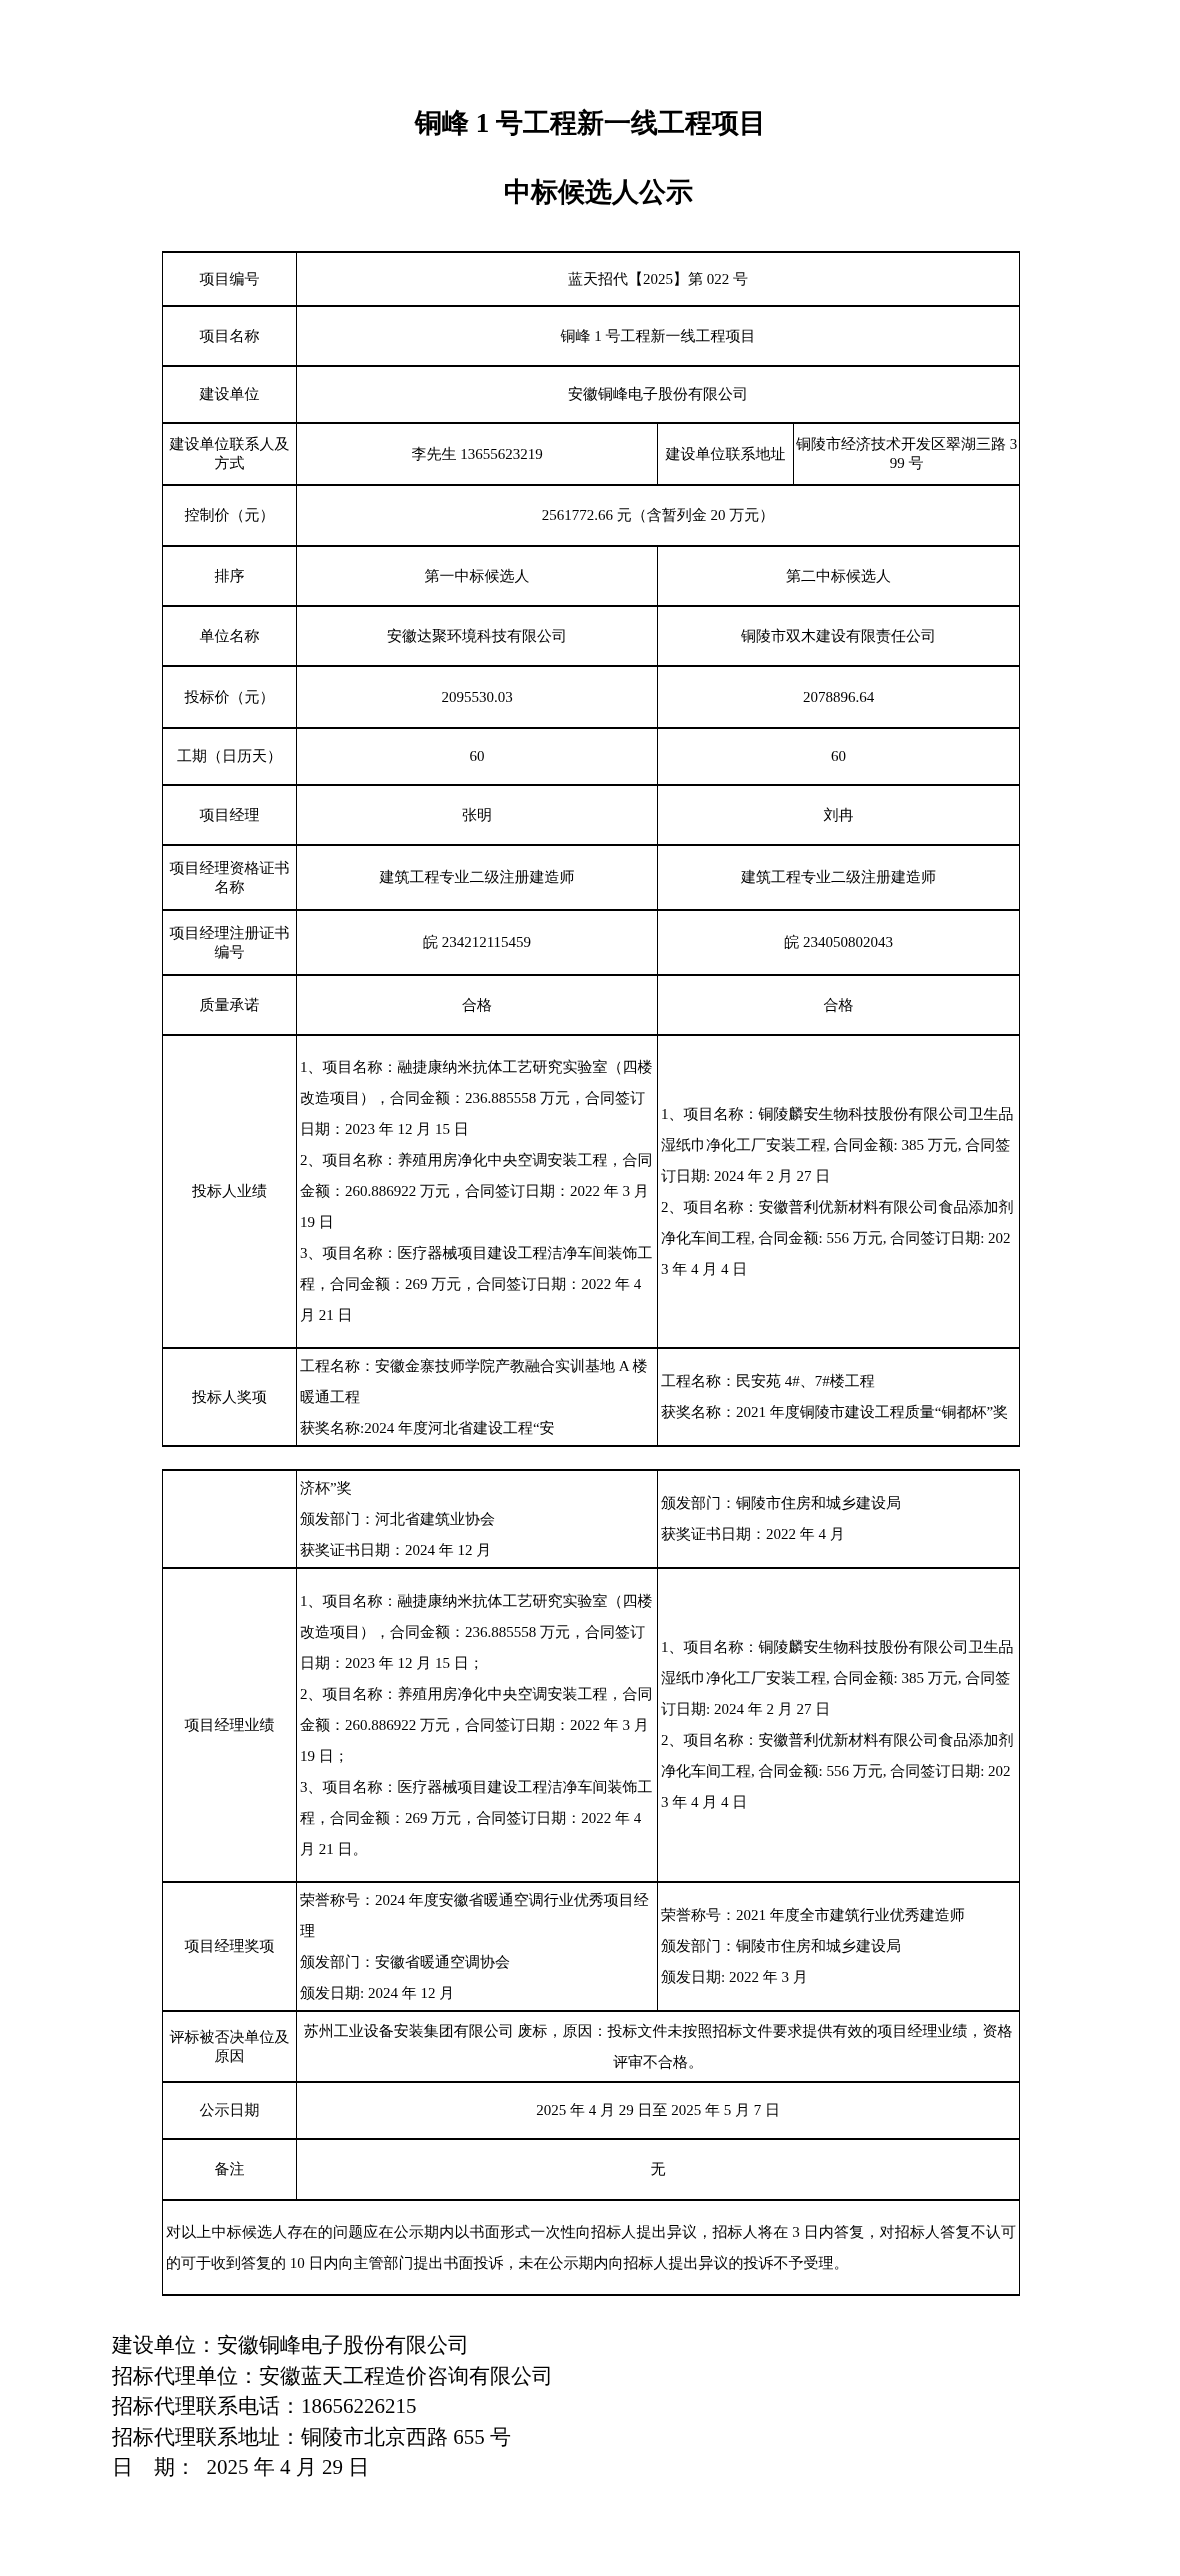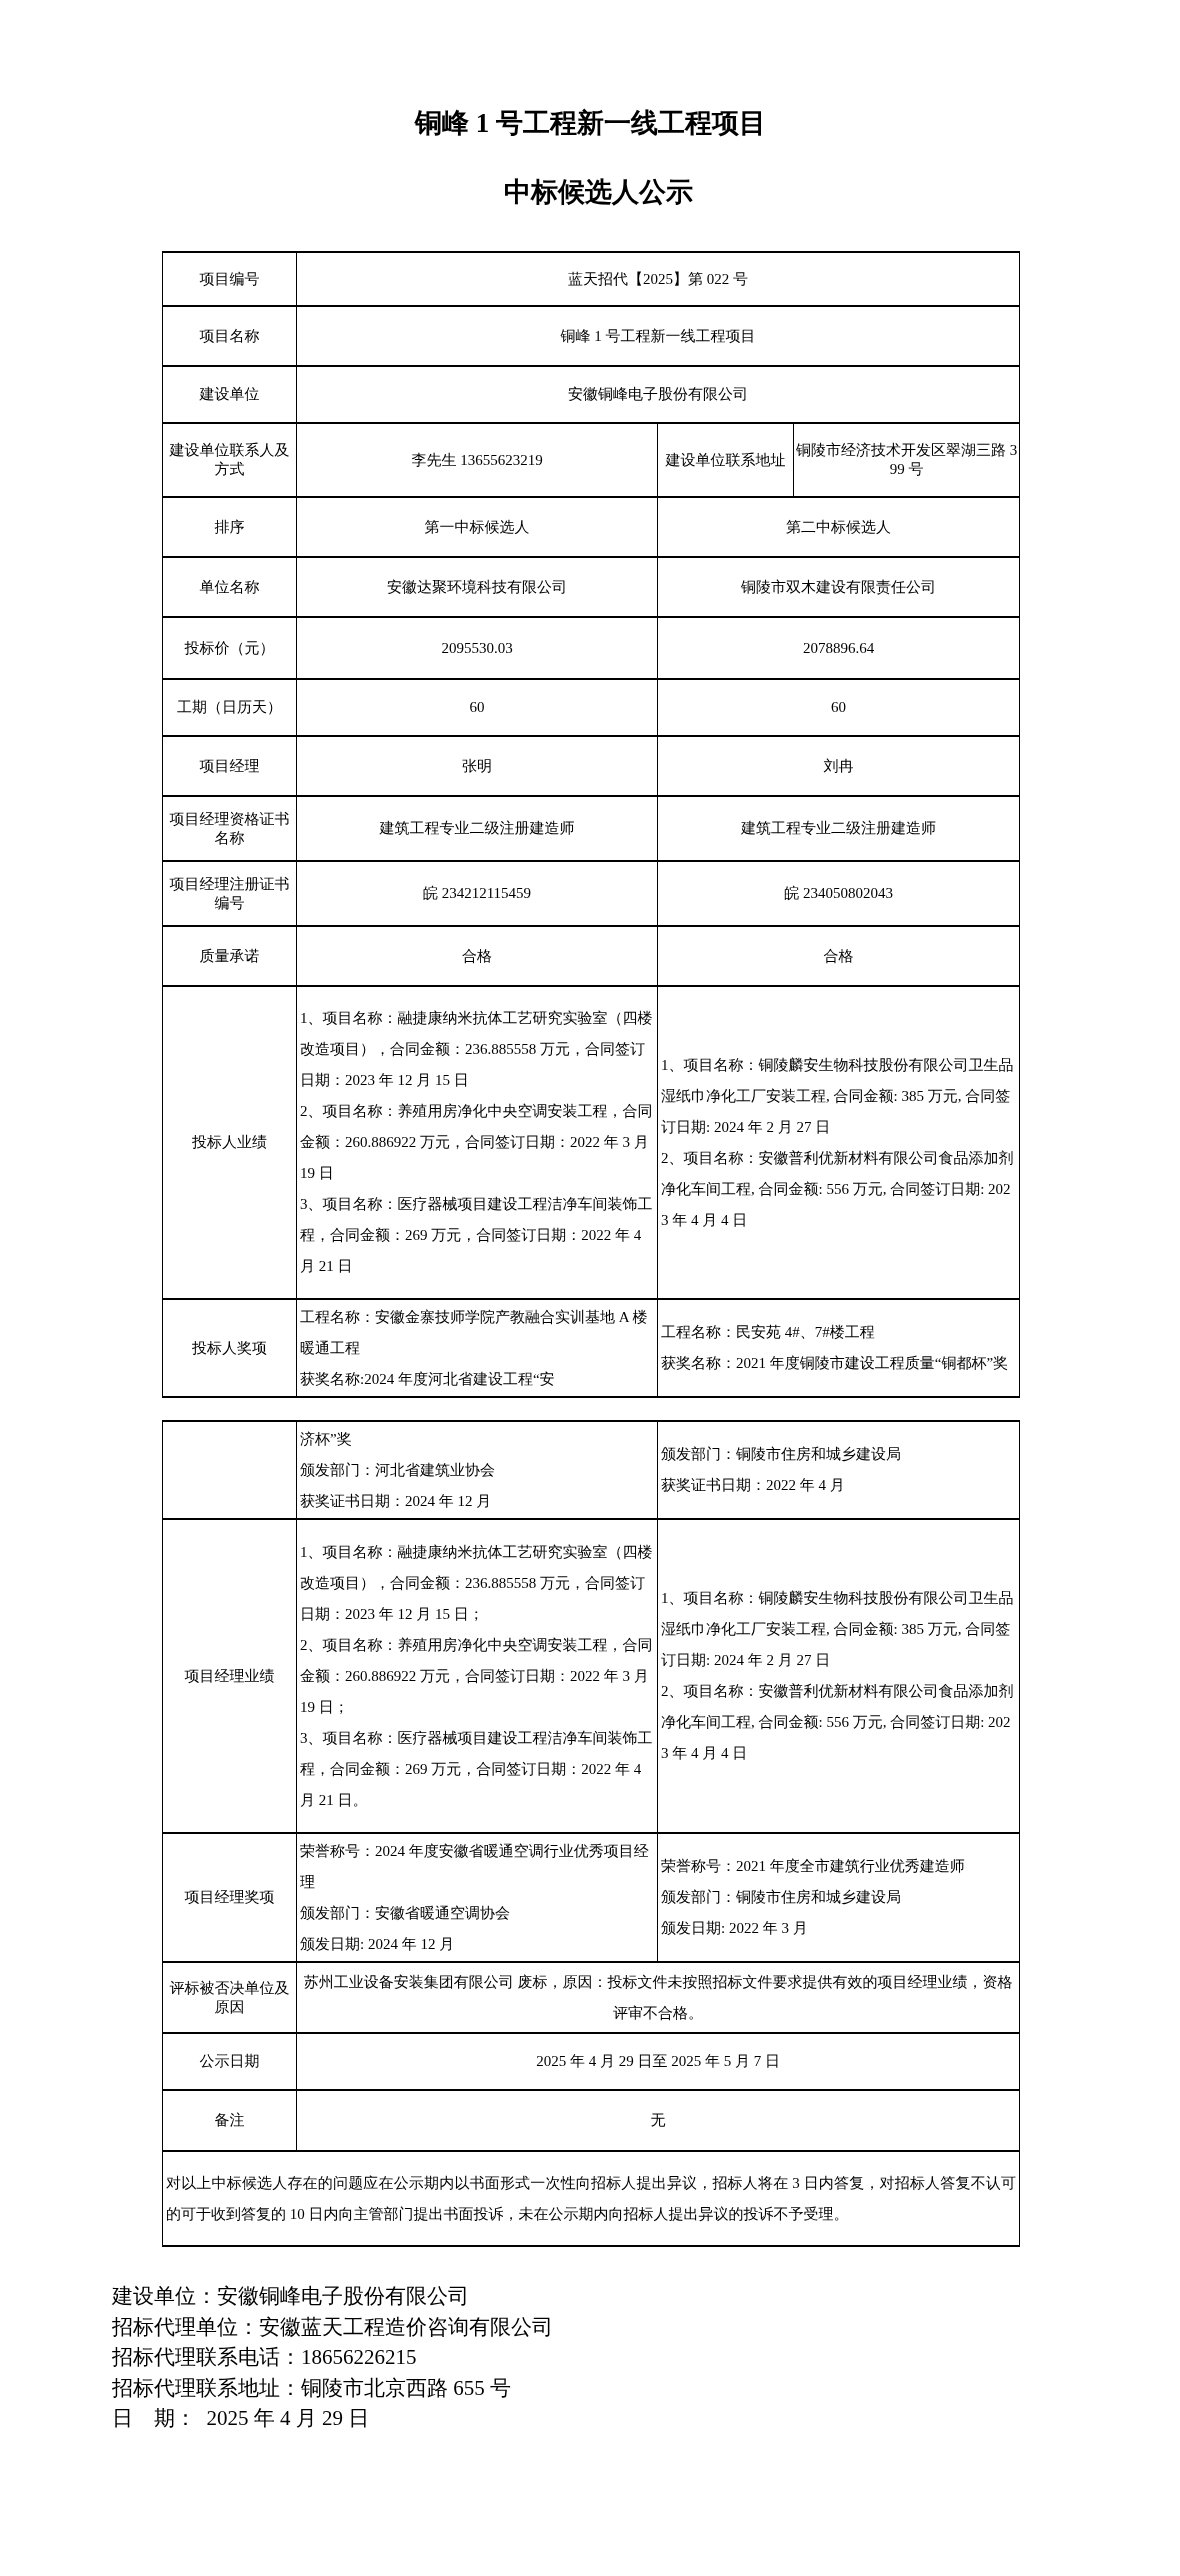--- a/index.html
+++ b/index.html
@@ -49,25 +49,29 @@
         <td class="val" colspan="3">蓝天招代【2025】第 022 号</td>
       </tr>
       <tr style="height:60px">
         <td class="lbl">项目名称</td>
         <td class="val" colspan="3">铜峰 1 号工程新一线工程项目</td>
       </tr>
       <tr style="height:57px">
         <td class="lbl">建设单位</td>
         <td class="val" colspan="3">安徽铜峰电子股份有限公司</td>
       </tr>
-      <tr style="height:74px">
+      <tr style="height:62px">
         <td class="lbl">建设单位联系人及方式</td>
         <td class="val">李先生 13655623219</td>
         <td class="lbl">建设单位联系地址</td>
         <td class="val" style="padding:1.5px 1.5px;">铜陵市经济技术开发区翠湖三路 399 号</td>
+      </tr>
+      <tr style="height:61px">
+        <td class="lbl">控制价（元）</td>
+        <td class="val" colspan="3">2561772.66 元（含暂列金 20 万元）</td>
       </tr>
       <tr style="height:60px">
         <td class="lbl">排序</td>
         <td class="val">第一中标候选人</td>
         <td class="val" colspan="2">第二中标候选人</td>
       </tr>
       <tr style="height:60px">
         <td class="lbl">单位名称</td>
         <td class="val">安徽达聚环境科技有限公司</td>
         <td class="val" colspan="2">铜陵市双木建设有限责任公司</td>

